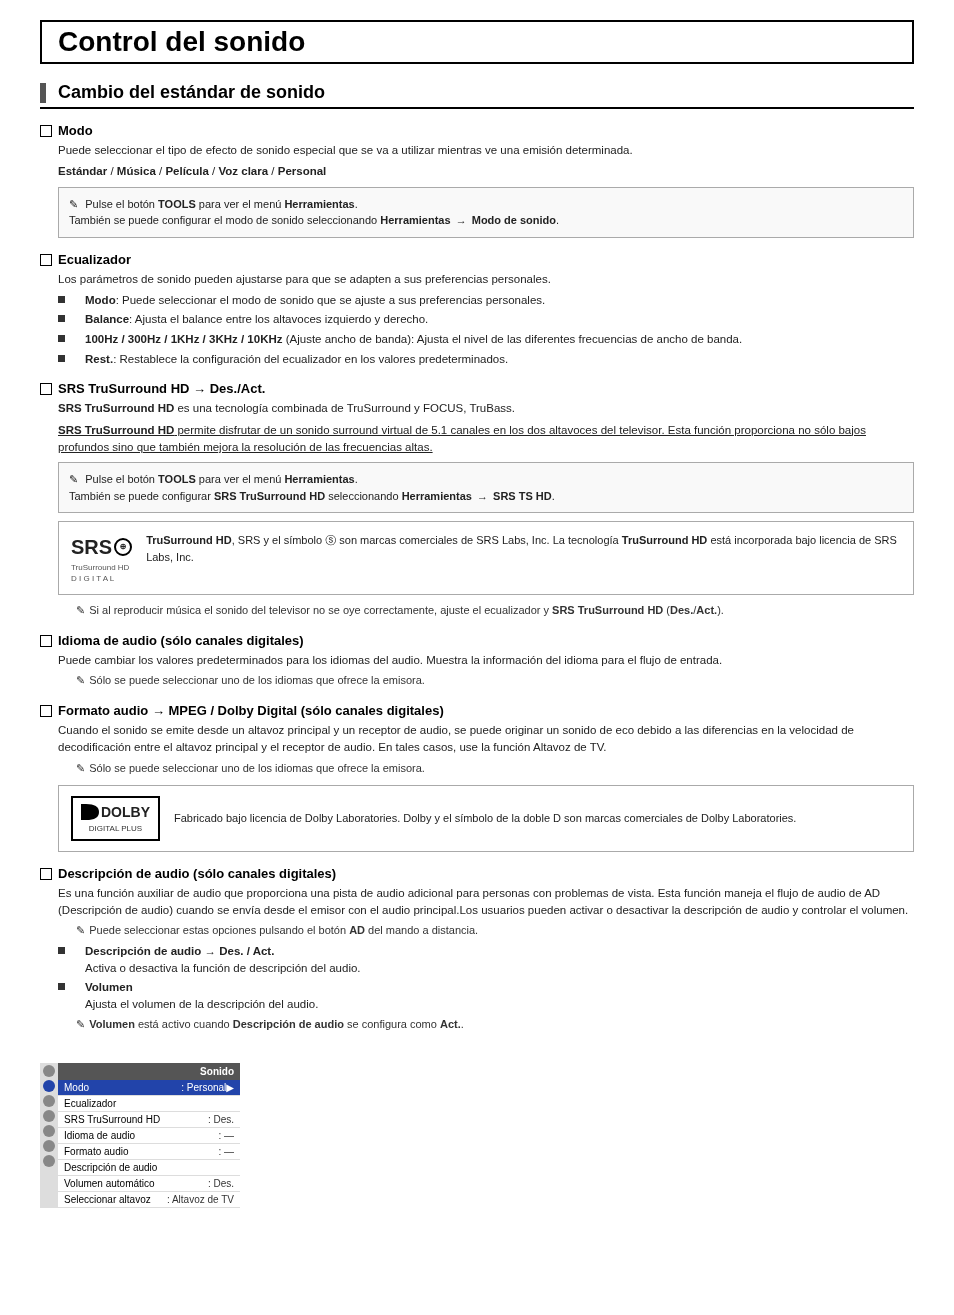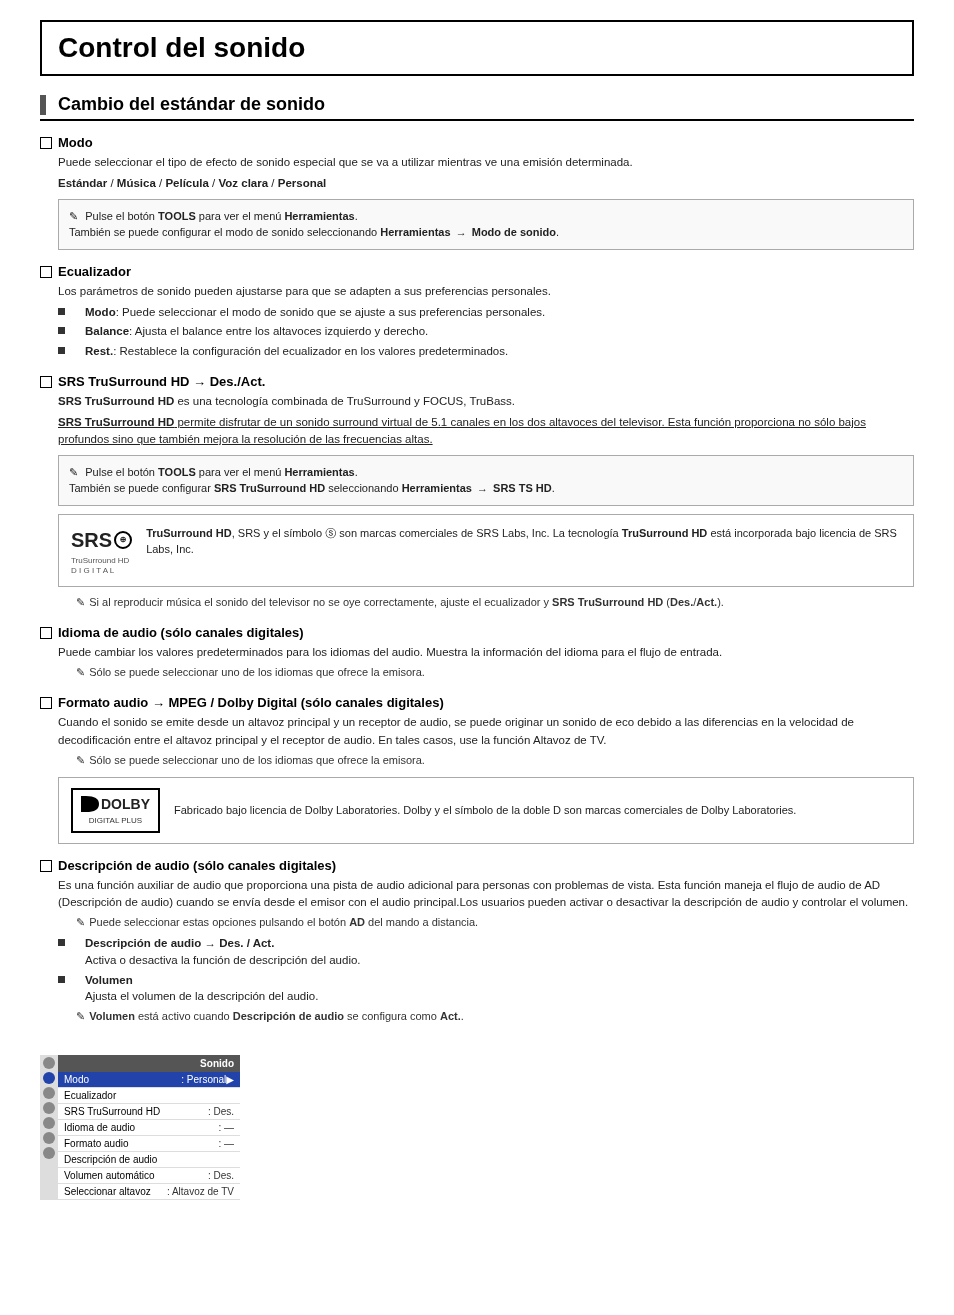--- a/index.html
+++ b/index.html
@@ -16,21 +16,21 @@
     .page {
       padding: 20px 40px 40px 40px;
       position: relative;
     }
 
     
     .main-title {
       font-size: 28px;
       font-weight: bold;
       border: 2px solid #000;
-      padding: 10px 16px;
+      padding: 4px 16px;
       margin-bottom: 18px;
       display: inline-block;
       width: 100%;
     }
 
     
     .section-heading {
       font-size: 18px;
       font-weight: bold;
       border-bottom: 2px solid #000;
@@ -396,20 +396,24 @@
         <div class="subsection-body">
           <p>Los parámetros de sonido pueden ajustarse para que se adapten a sus preferencias personales.</p>
           <ul class="bullet-list">
             <li>
               <span class="bullet-square"></span>
               <span><span class="bold">Modo</span>: Puede seleccionar el modo de sonido que se ajuste a sus preferencias personales.</span>
             </li>
             <li>
               <span class="bullet-square"></span>
               <span><span class="bold">Balance</span>: Ajusta el balance entre los altavoces izquierdo y derecho.</span>
+            </li>
+            <li>
+              <span class="bullet-square"></span>
+              <span><span class="bold">100Hz / 300Hz / 1KHz / 3KHz / 10KHz</span> (Ajuste ancho de banda): Ajusta el nivel de las diferentes frecuencias de ancho de banda.</span>
             </li>
             <li>
               <span class="bullet-square"></span>
               <span><span class="bold">Rest.</span>: Restablece la configuración del ecualizador en los valores predeterminados.</span>
             </li>
           </ul>
         </div>
       </div>
 
       <div class="subsection">

